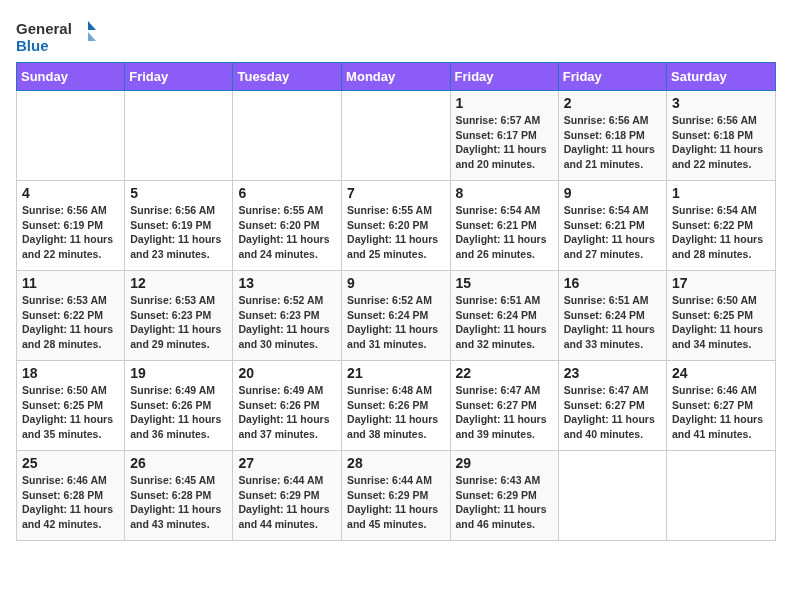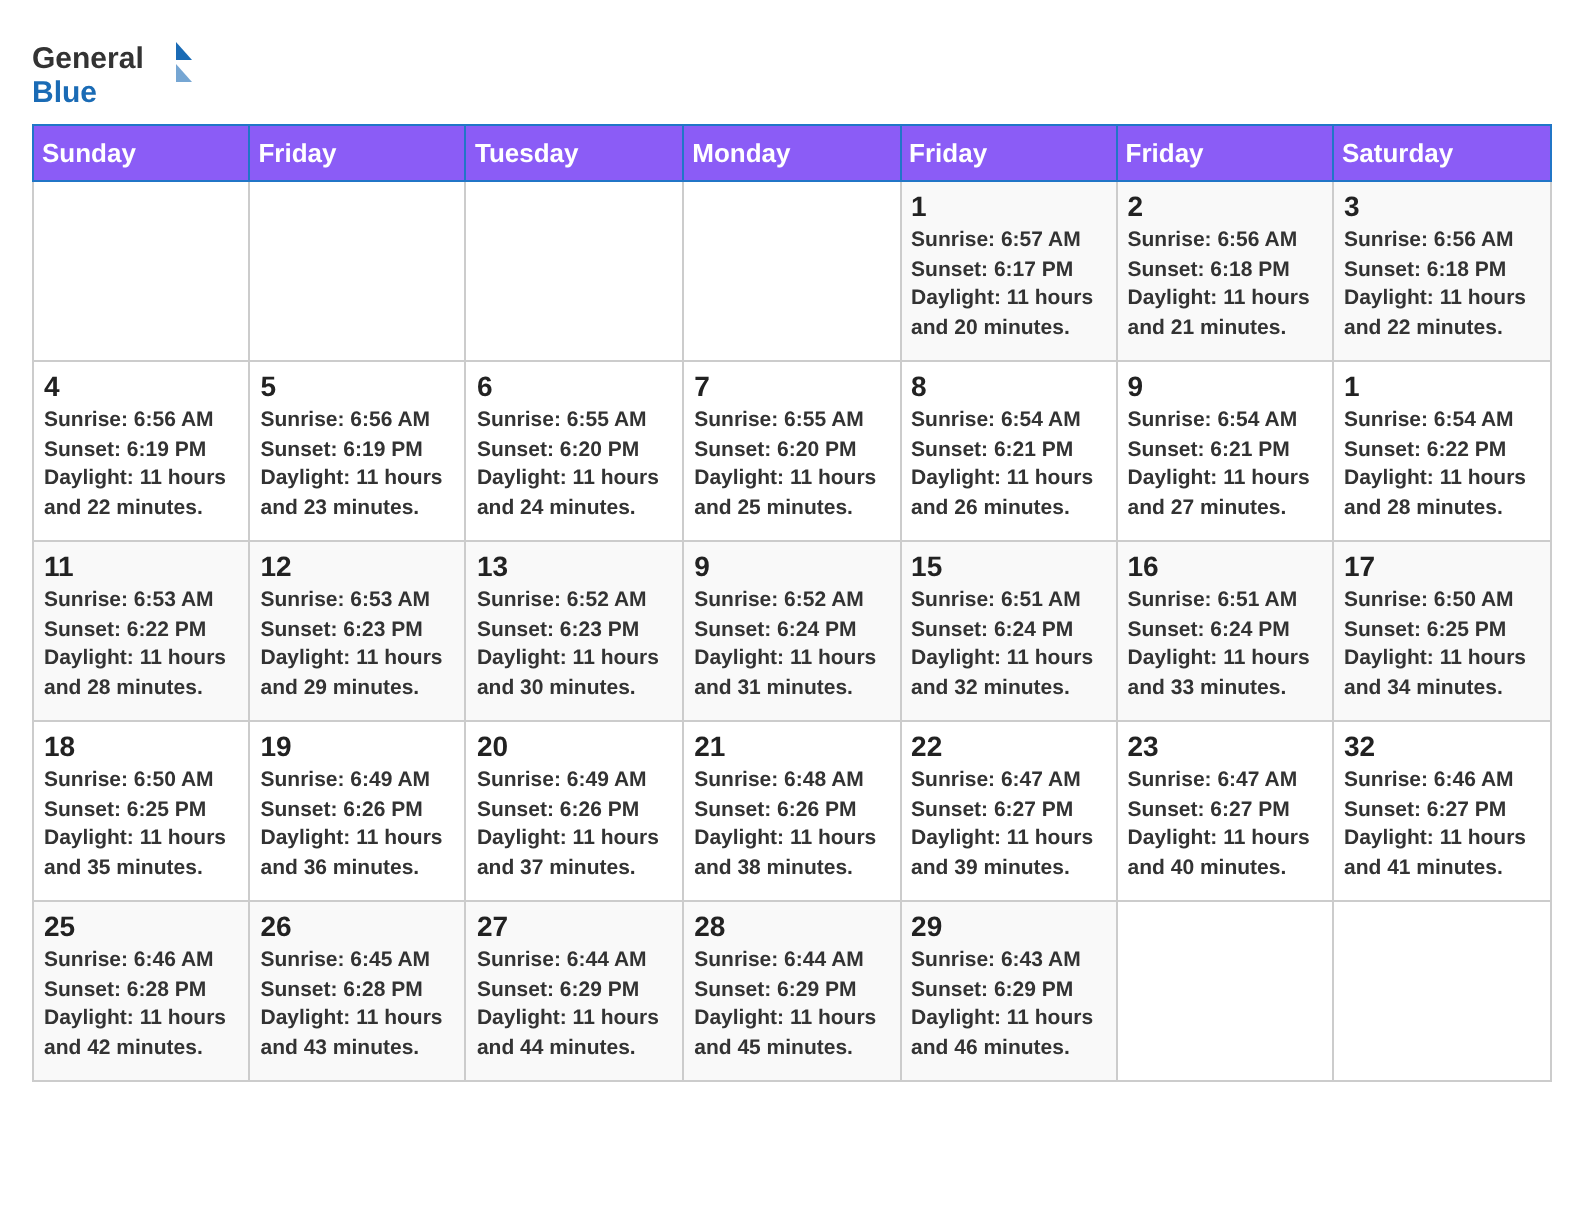--- a/index.html
+++ b/index.html
@@ -203,21 +203,21 @@
         </td>
         <td>
           <span class="day-number">22</span>
           <div class="day-info">Sunrise: 6:47 AM<br>Sunset: 6:27 PM<br>Daylight: 11 hours and 39 minutes.</div>
         </td>
         <td>
           <span class="day-number">23</span>
           <div class="day-info">Sunrise: 6:47 AM<br>Sunset: 6:27 PM<br>Daylight: 11 hours and 40 minutes.</div>
         </td>
         <td>
-          <span class="day-number">32</span>
+          <span class="day-number">24</span>
           <div class="day-info">Sunrise: 6:46 AM<br>Sunset: 6:27 PM<br>Daylight: 11 hours and 41 minutes.</div>
         </td>
       </tr>
       <tr>
         <td>
           <span class="day-number">25</span>
           <div class="day-info">Sunrise: 6:46 AM<br>Sunset: 6:28 PM<br>Daylight: 11 hours and 42 minutes.</div>
         </td>
         <td>
           <span class="day-number">26</span>

